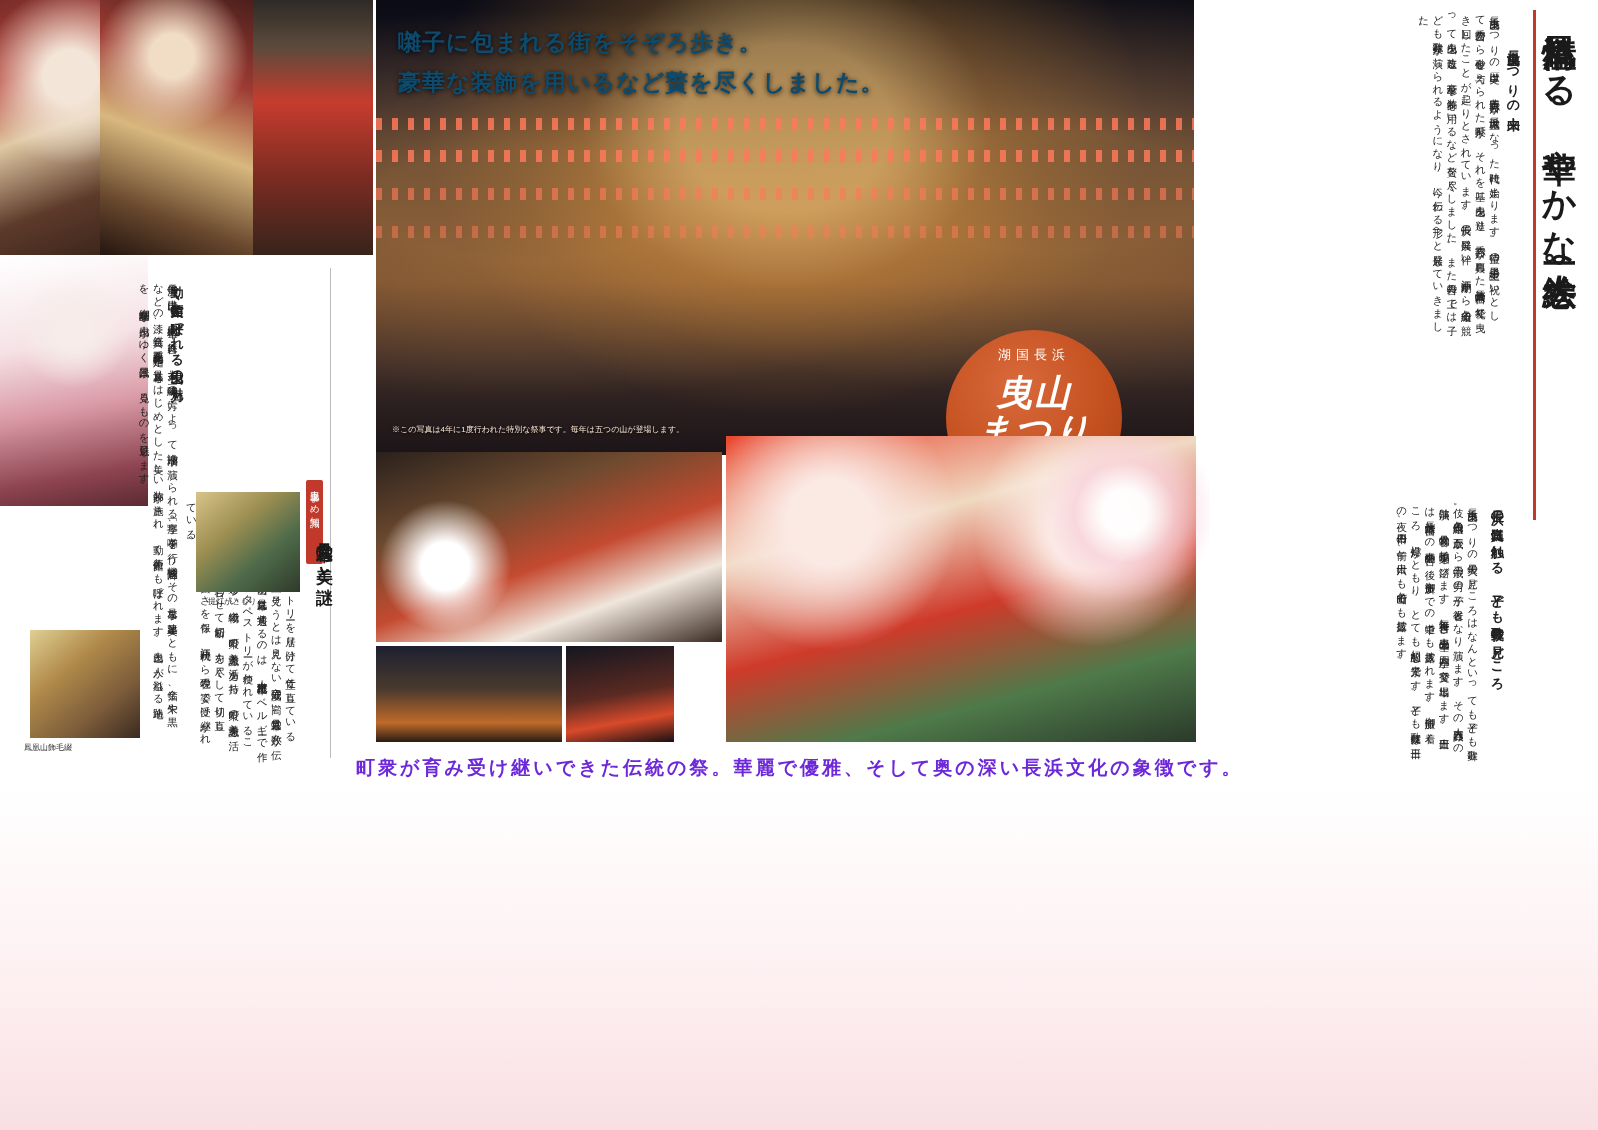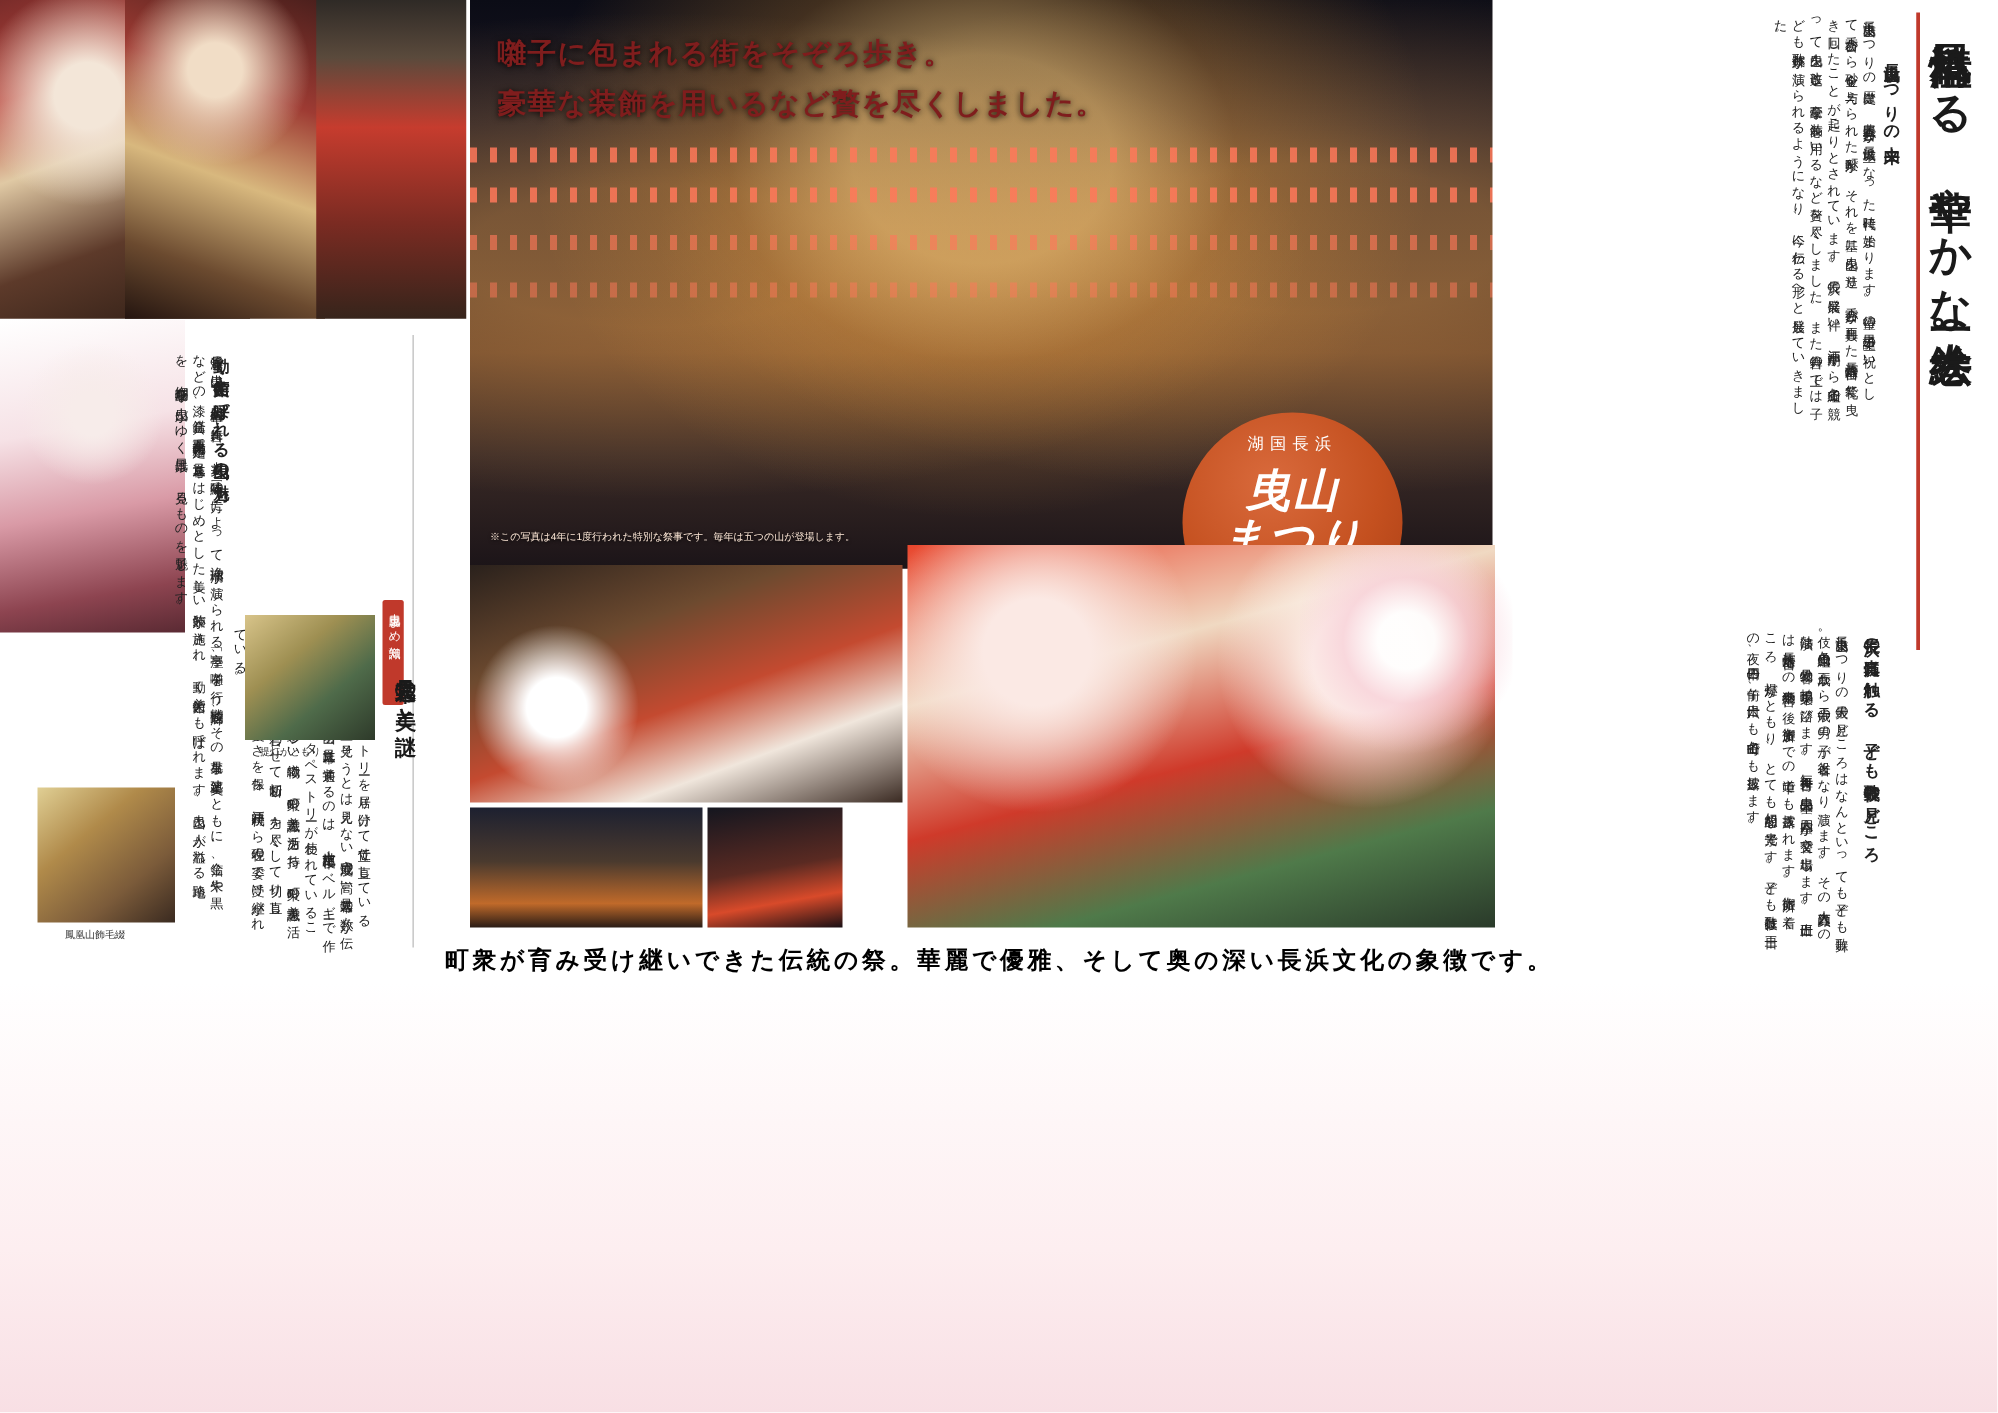--- a/index.html
+++ b/index.html
@@ -56,21 +56,21 @@
       radial-gradient(ellipse at 82% 42%, rgba(255,180,90,.35) 0 16%, rgba(0,0,0,0) 55%),
       linear-gradient(180deg,#0b0c16 0%, #1a1622 22%, #3d2a24 45%, #5b3a26 62%, #3a2a26 80%, #1b1418 100%);
   }
   #photo-night-main .lantern-row {
     position:absolute; left:0; right:0; height:12px;
     background:repeating-linear-gradient(90deg, rgba(255,120,90,.85) 0 6px, rgba(0,0,0,0) 6px 16px);
     filter:blur(.6px);
   }
   .headline-main {
     position:absolute; left:398px; top:22px; width:560px;
-    color:#7f1d1d; font-size:23px; font-weight:bold; line-height:1.75;
+    color:#0c4a6e; font-size:23px; font-weight:bold; line-height:1.75;
     text-shadow:0 1px 5px rgba(0,0,0,.85);
     letter-spacing:1px;
   }
   .main-note {
     position:absolute; left:392px; top:424px; width:420px;
     font-size:8px; color:#ffe9d8; text-shadow:0 1px 3px #000;
   }
 
   
   #festival-logo {
@@ -138,21 +138,21 @@
     background:
       radial-gradient(circle at 22% 28%, #fbe9e4 0 10%, rgba(251,233,228,0) 30%),
       radial-gradient(circle at 78% 30%, #fdf1ea 0 10%, rgba(253,241,234,0) 28%),
       linear-gradient(165deg,#e8452c 0%, #f0d9c2 30%, #cf3a2a 55%, #4f7a4a 78%, #2a3a2a 100%); }
   #mp-sakura { left:1040px; top:436px; width:170px; height:170px;
     background:radial-gradient(circle at 50% 45%, rgba(255,255,255,.9) 0 18%, rgba(247,205,215,.7) 40%, rgba(247,205,215,0) 72%); }
 
   
   #band-caption {
     position:absolute; left:356px; top:752px; width:1134px; height:32px;
-    font-size:19px; font-weight:bold; color:#000000; letter-spacing:3px;
+    font-size:19px; font-weight:bold; color:#6d28d9; letter-spacing:3px;
     display:flex; align-items:center;
   }
 
   
   #schedule {
     position:absolute; left:0; top:786px; width:1598px; height:344px;
     background:linear-gradient(180deg,#ffffff 0%, #fdeef0 62%, #f8dfe4 100%);
   }
 </style>
 </head>
@@ -198,21 +198,21 @@
   <div class="vtext" id="col-museum-heading">動く美術館と呼ばれる曳山の魅力</div>
   <div class="vtext" id="col-museum-body">長浜の曳山は、約四畳半の舞台に、太夫と三味線の方によって浄瑠璃が演じられる「亭屋」、囃子を行う楼閣遊廊、その見事な建築美とともに、金箔、朱や黒などの漆、錺金具、重要文化財指定の見送幕をはじめとした美しい装飾が施され、動く美術館とも呼ばれます。曳山と人が溢れる路地を、絢爛豪華な曳山がゆく風景は、見るものを魅了します。</div>
 
   <div class="tag-red vtext" id="tag-mame">曳山豆まめ知識</div>
   <div class="vtext" id="heading-misoku">見送幕の美と謎</div>
   <div class="vtext" id="misoku-body">もとは一枚のタペストリーを居り分けて仕立て直しているとも言いますが、一見そうとは見えない完成度の高い見送幕の数々が伝わります。鳳凰山と翁山の見送幕に共通するのは、十六世紀後半にベルギーで作られたとされるタペストリーが使われていること。当時にして非常に珍しい織物で、町衆の美意識と活力を持ち、町衆の美意識を活かす努力を結集し、曳山に合わせて切断し、力を尽くして切り直した。今も変わらぬ美しさを保ち、江戸時代から現在の姿で受け継がれている。</div>
 
   <div class="photo" id="tapestry1"></div>
   <div class="tap-cap" style="left:208px; top:596px;">提灯がともり</div>
   <div class="photo" id="tapestry2"></div>
-  <div class="tap-cap" style="left:52px; top:742px;">鳳凰山飾毛綴</div>
+  <div class="tap-cap" style="left:24px; top:742px;">鳳凰山飾毛綴</div>
 
   <div class="photo" id="mp-fans"></div>
   <div class="photo" id="mp-night1"></div>
   <div class="photo" id="mp-night2"></div>
   <div class="photo" id="mp-actors"></div>
   <div class="photo" id="mp-sakura"></div>
 
   <div id="band-caption">町衆が育み受け継いできた伝統の祭。華麗で優雅、そして奥の深い長浜文化の象徴です。</div>
 
   <div id="schedule">

